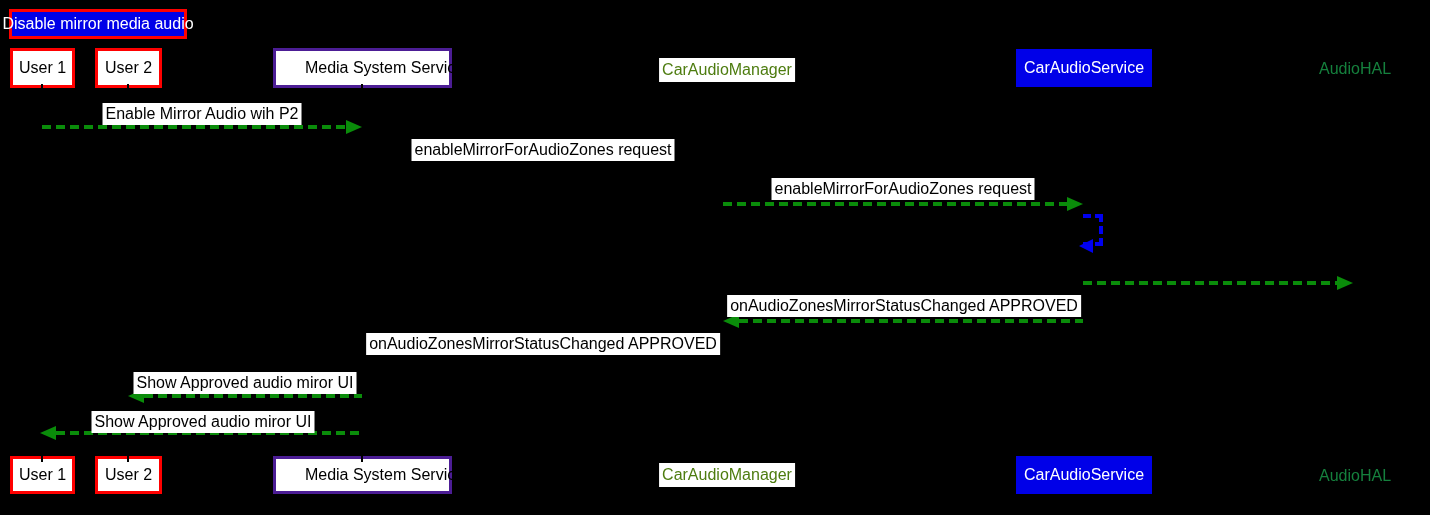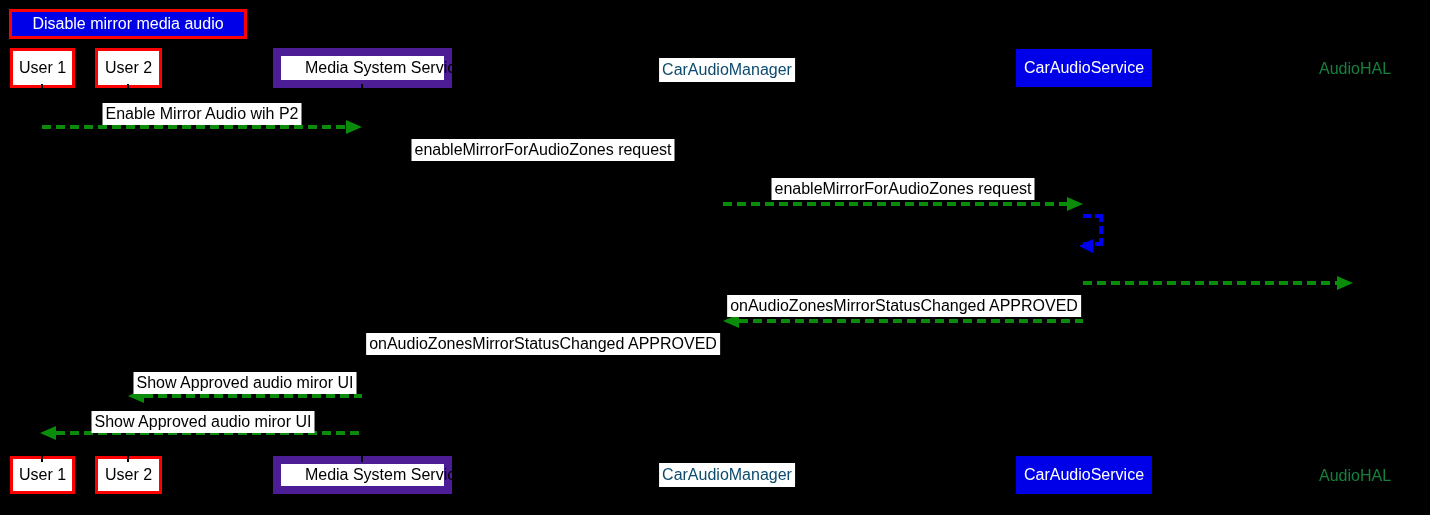--- a/index.html
+++ b/index.html
@@ -7,36 +7,36 @@
     position:relative;width:1430px;height:515px;background:#000;
     font-family:"Liberation Sans", sans-serif;overflow:hidden;
   }
   
   .actor-box{
     position:absolute;box-sizing:border-box;background:#fff;color:#000;
     display:flex;align-items:center;justify-content:center;
     font-size:16px;z-index:2;white-space:nowrap;
   }
   .red-border{border:3px solid #ff0000;}
-  .green-border{border:8px solid #4c1d95;padding-left:44px;}
+  .green-border{border:3px solid #4c1d95;padding-left:44px;}
   .white-label{
-    position:absolute;background:#fff;color:#0c4a6e;font-size:16px;line-height:24px;
+    position:absolute;background:#fff;color:#4d7c0f;font-size:16px;line-height:24px;
     padding:0 3px;white-space:nowrap;transform:translateX(-50%);z-index:4;
   }
   .blue-box{
     position:absolute;box-sizing:border-box;background:#0000e8;color:#fff;
     display:flex;align-items:center;justify-content:center;
     font-size:16px;z-index:4;white-space:nowrap;
   }
   .plain-text{
     position:absolute;color:#15803d;font-size:16px;line-height:20px;
     white-space:nowrap;transform:translateX(-50%);z-index:4;
   }
   .title-box{
-    position:absolute;left:9px;top:9px;width:238px;height:30px;box-sizing:border-box;
+    position:absolute;left:9px;top:9px;width:178px;height:30px;box-sizing:border-box;
     background:#0000e8;border:3px solid #ff0000;color:#fff;
     display:flex;align-items:center;justify-content:center;font-size:16px;z-index:5;
     white-space:nowrap;
   }
   .lifeline{position:absolute;width:2px;background:#000;top:84px;height:378px;z-index:3;}
   
   .msg-label{
     position:absolute;background:#fff;color:#000;font-size:16px;line-height:22px;
     padding:0 3px;white-space:nowrap;transform:translateX(-50%);z-index:5;
   }

